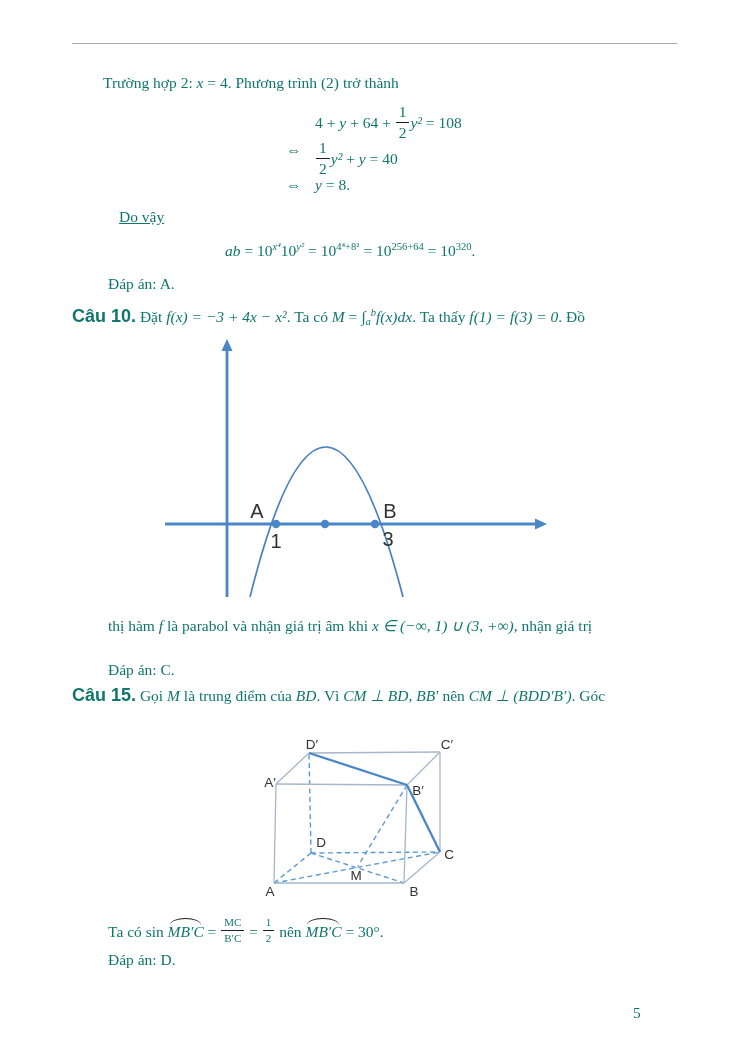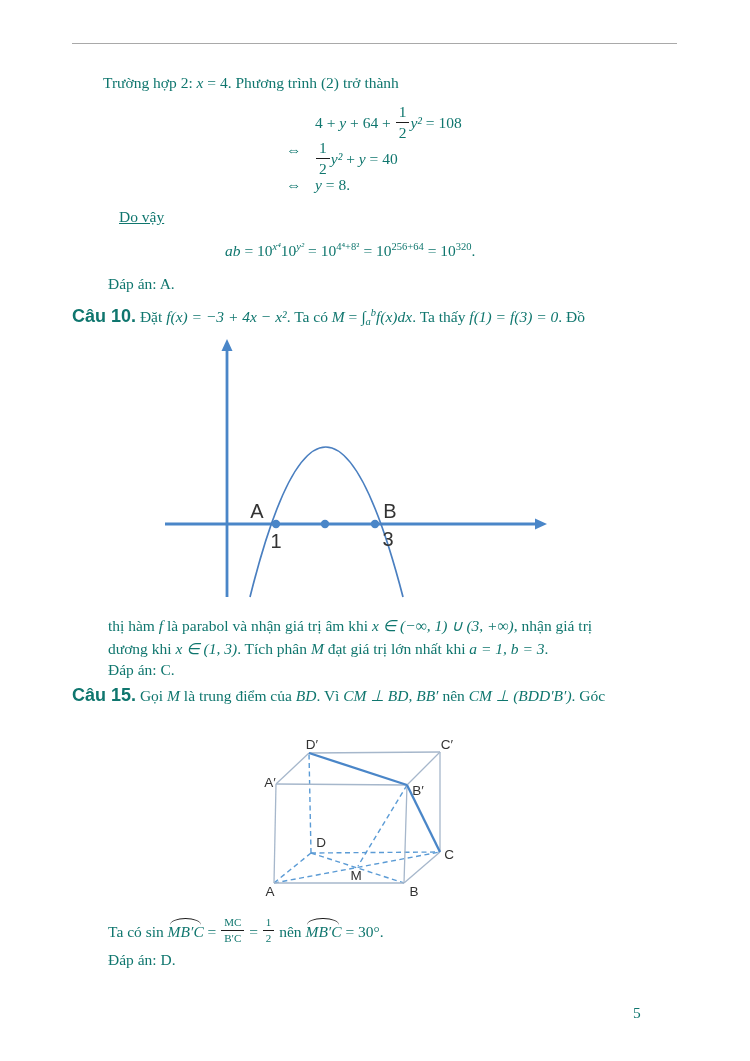--- a/index.html
+++ b/index.html
@@ -70,21 +70,20 @@
     <circle cx="116" cy="189" r="4.2" fill="#4a86c8"></circle>
     <circle cx="165" cy="189" r="4.2" fill="#4a86c8"></circle>
     <circle cx="215" cy="189" r="4.2" fill="#4a86c8"></circle>
     <text x="97" y="183" text-anchor="middle" class="graph-label">A</text>
     <text x="230" y="183" text-anchor="middle" class="graph-label">B</text>
     <text x="116" y="213" text-anchor="middle" class="graph-label">1</text>
     <text x="228" y="211" text-anchor="middle" class="graph-label">3</text>
   </svg>
 
   <div class="abs qline" style="left:108px;top:616px;"><span>thị hàm </span><span class="mi">f</span><span> là parabol và nhận giá trị âm khi </span><span class="mi">x ∈ (−∞, 1) ∪ (3, +∞)</span><span>, nhận giá trị</span></div>
-  <div class="abs qline" style="left:108px;top:639px;"><span>dương khi </span><span class="mi">x ∈ (1, 3)</span><span>. Tích phân </span><span class="mi">M</span><span> đạt giá trị lớn nhất khi </span><span class="mi">a = 1, b = 3</span><span>.</span></div>
   <div class="abs" style="left:108px;top:660px;">Đáp án: C.</div>
 
   <div class="abs qline" style="left:72px;top:684px;">
     <span class="qlabel">Câu 15.</span>
     <span> </span>
     <span><span>Gọi </span><span class="mi">M</span><span> là trung điểm của </span><span class="mi">BD</span><span>. Vì </span><span class="mi">CM ⊥ BD, BB′</span><span> nên </span><span class="mi">CM ⊥ (BDD′B′)</span><span>. Góc</span></span>
   </div>
 
   <svg class="abs" style="left:255px;top:733px;" width="220" height="175" viewBox="0 0 220 175">
 

